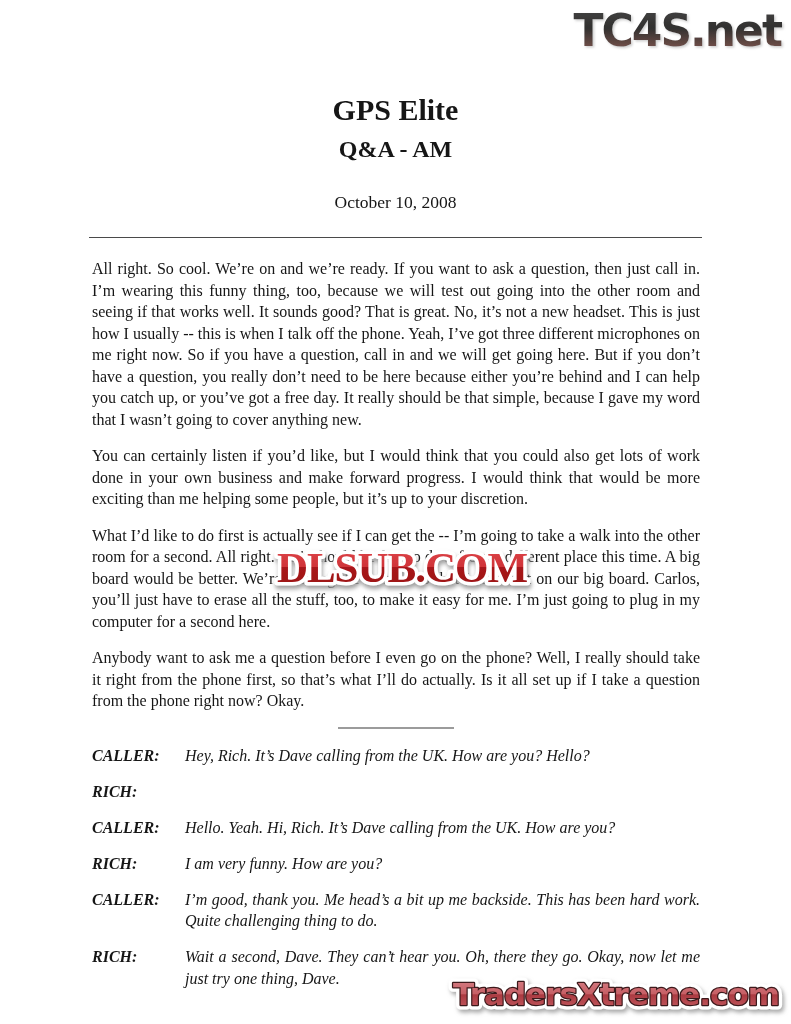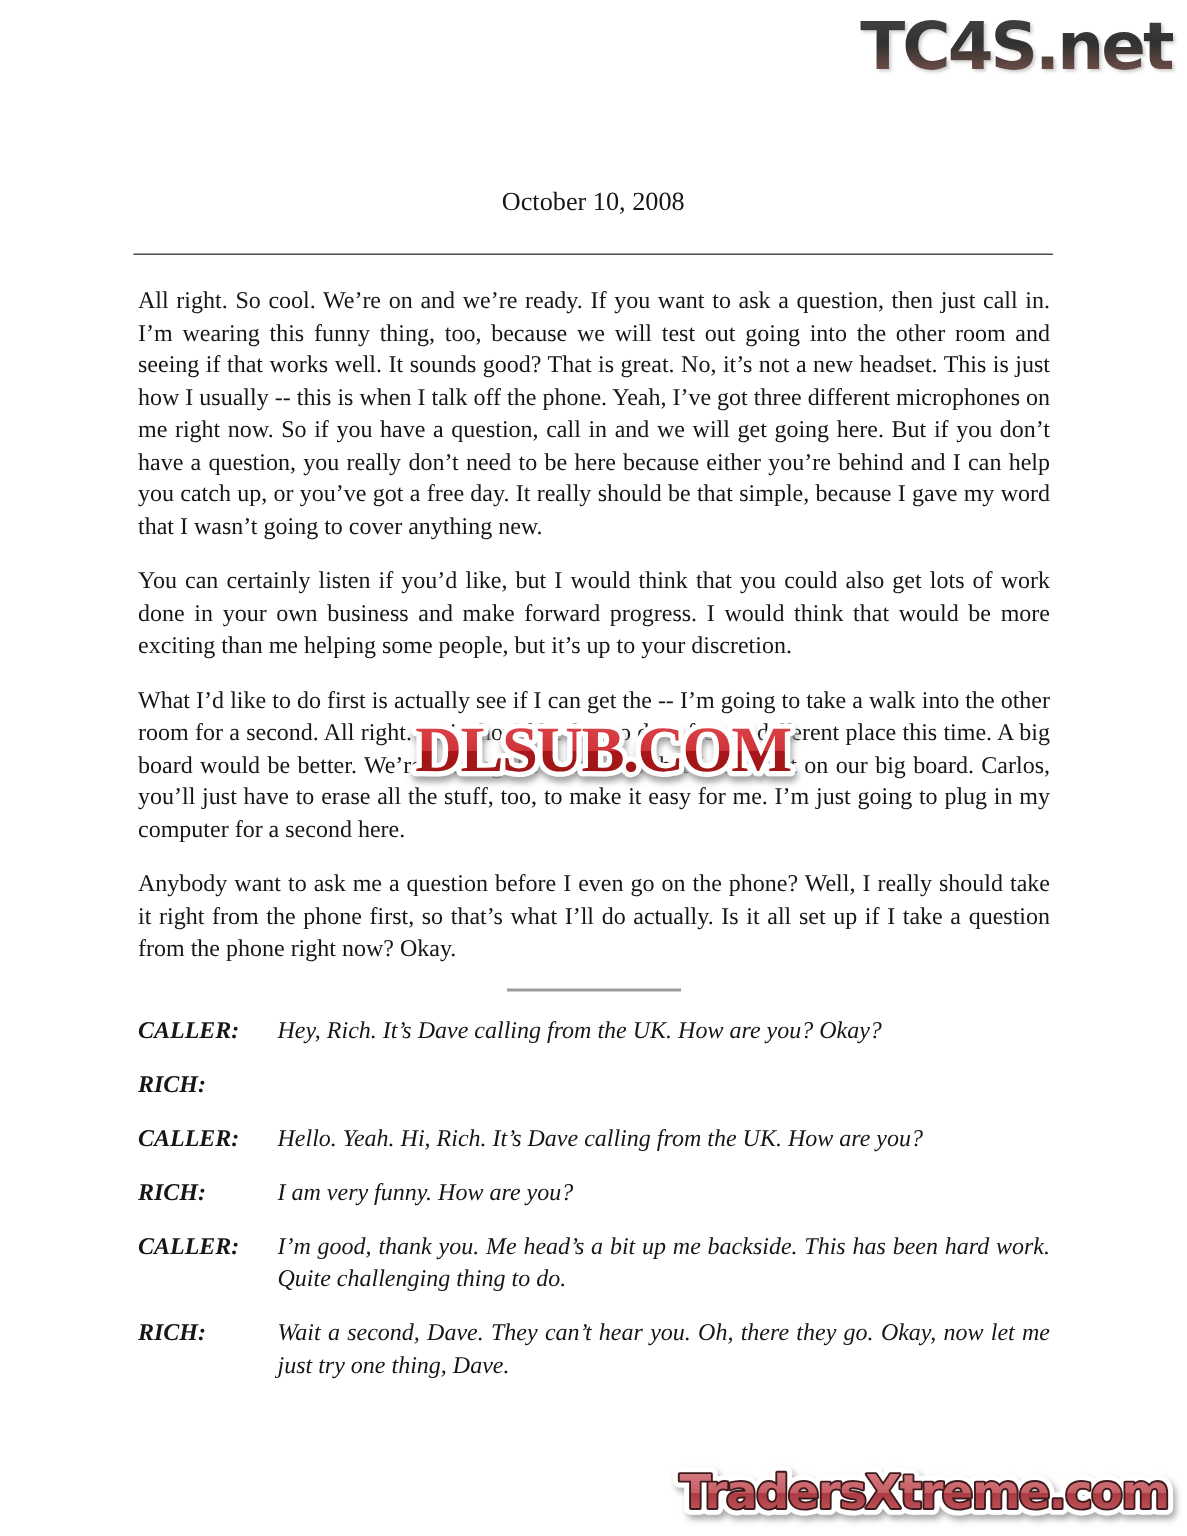--- a/index.html
+++ b/index.html
@@ -59,20 +59,22 @@
         <stop offset="1" stop-color="#8d5d54"></stop>
       </linearGradient>
       <filter id="hdrShadow" x="-20%" y="-20%" width="140%" height="140%">
         <feDropShadow dx="1.5" dy="1.5" stdDeviation="1.2" flood-color="#c9c9c9" flood-opacity="0.9"></feDropShadow>
       </filter>
     </defs>
     <text x="230" y="42" text-anchor="end" font-family="DejaVu Sans, sans-serif" font-weight="bold" font-size="44" letter-spacing="-2" fill="url(#hdrGrad)" filter="url(#hdrShadow)">TC4S.net</text>
   </svg>
 
   <div class="title-block">
+    <h1 class="doc-title">GPS Elite</h1>
+    <h2 class="doc-subtitle">Q&amp;A - AM</h2>
     <div class="doc-date">October 10, 2008</div>
   </div>
 
   <hr class="title-rule">
 
   <div class="content">
     <p>All right.  So cool.  We’re on and we’re ready.  If you want to ask a question, then just call in.  I’m wearing this funny thing, too, because we will test out going into the other room and seeing if that works well.  It sounds good?  That is great.  No, it’s not a new headset.  This is just how I usually -- this is when I talk off the phone.  Yeah, I’ve got three different microphones on me right now.  So if you have a question, call in and we will get going here.  But if you don’t have a question, you really don’t need to be here because either you’re behind and I can help you catch up, or you’ve got a free day.  It really should be that simple, because I gave my word that I wasn’t going to cover anything new.</p>
     <p>You can certainly listen if you’d like, but I would think that you could also get lots of work done in your own business and make forward progress.  I would think that would be more exciting than me helping some people, but it’s up to your discretion.</p>
 
     <div class="p3-wrap">
@@ -94,21 +96,21 @@
       </svg>
     </div>
 
     <p>Anybody want to ask me a question before I even go on the phone?  Well, I really should take it right from the phone first, so that’s what I’ll do actually.  Is it all set up if I take a question from the phone right now?  Okay.</p>
 
     <hr class="separator">
 
     <div class="dialogue">
       <div class="d-row">
         <span class="speaker">CALLER:</span>
-        <span class="speech">Hey, Rich. It’s Dave calling from the UK.  How are you?  Okay?</span>
+        <span class="speech">Hey, Rich. It’s Dave calling from the UK.  How are you?  Hello?</span>
       </div>
       <div class="d-row">
         <span class="speaker">RICH:</span>
       </div>
       <div class="d-row">
         <span class="speaker">CALLER:</span>
         <span class="speech">Hello.  Yeah.  Hi, Rich.  It’s Dave calling from the UK.  How are you?</span>
       </div>
       <div class="d-row">
         <span class="speaker">RICH:</span>

